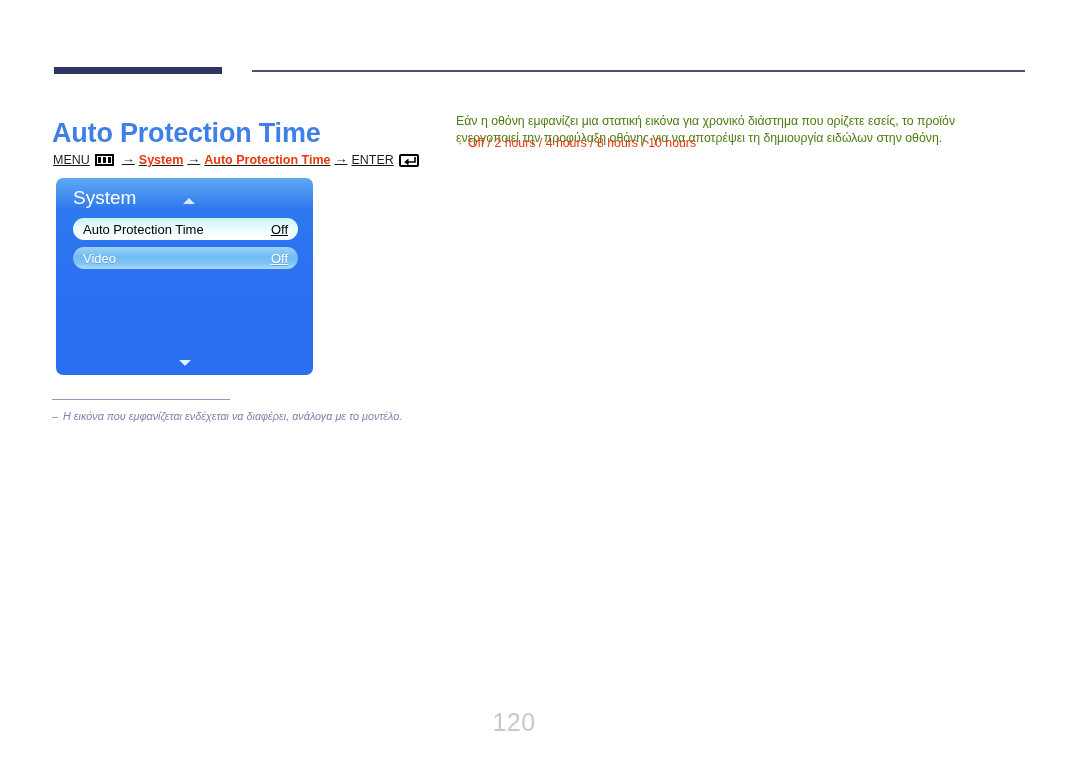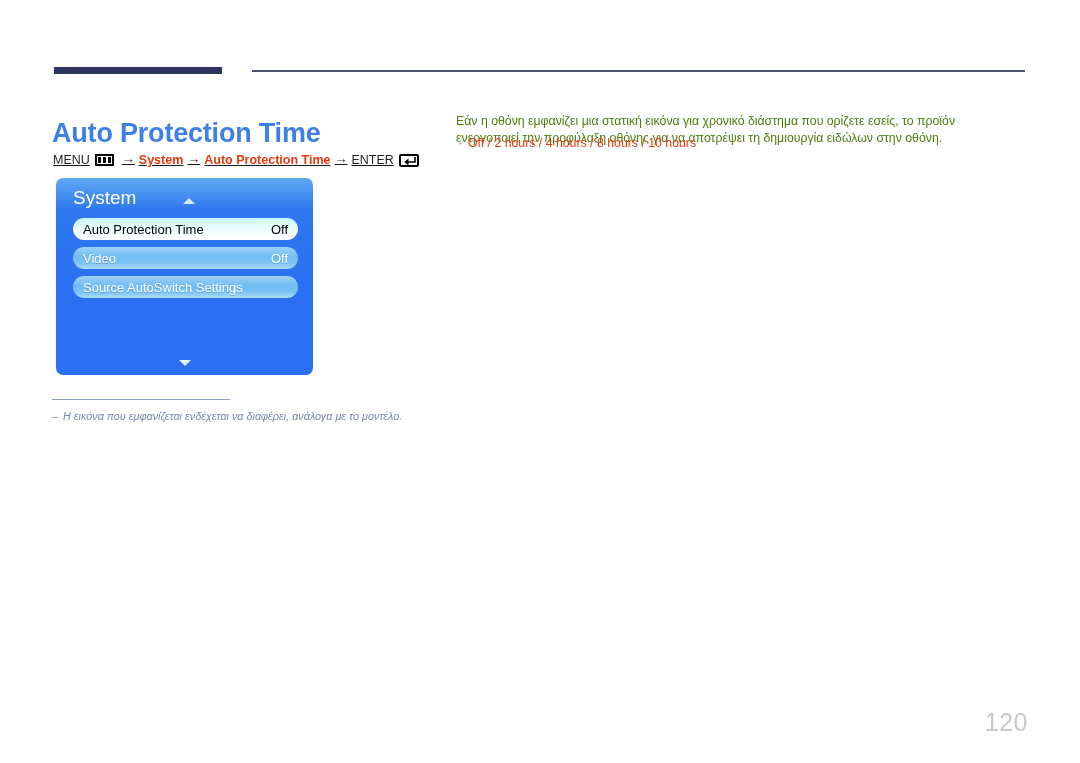--- a/index.html
+++ b/index.html
@@ -157,21 +157,21 @@
     color: #ffffff;
     background: linear-gradient(180deg, #9ed2f7 0%, #6fbcf3 45%, #7cc3f4 72%, #aadcf9 100%);
     text-shadow: 0 1px 0 rgba(40,100,170,0.35);
   }
   .osd-row.selected {
     background: linear-gradient(180deg, #c7f4f6 0%, #e6fbfb 40%, #f6feff 72%, #ffffff 100%);
     color: #000000;
     text-shadow: none;
   }
   .osd-row .row-label { white-space: nowrap; }
-  .osd-row .row-value { white-space: nowrap; }
+  .osd-row .row-value { white-space: nowrap; text-decoration: underline; }
 
   #osd-arrow-down {
     position: absolute;
     left: 50%;
     margin-left: -6px;
     bottom: 9px;
     width: 0; height: 0;
     border-left: 6px solid transparent;
     border-right: 6px solid transparent;
     border-top: 6px solid #e4f1fd;
@@ -227,21 +227,21 @@
     font-style: italic;
   }
   #footnote .dash { margin-right: 5px; }
 
   
   #page-number {
     position: absolute;
     left: 0;
     right: 52px;
     top: 707px;
-    text-align: right;
+    text-align: center;
     font-size: 25px;
     line-height: 30px;
     color: #c9c9c9;
     letter-spacing: 0.5px;
   }
 </style>
 </head>
 <body>
 
 <div id="header-bar-thick"></div>
@@ -277,24 +277,20 @@
   </div>
 
   <div class="osd-row selected">
     <span class="row-label">Auto Protection Time</span>
     <span class="row-value">Off</span>
   </div>
   <div class="osd-row">
     <span class="row-label">Video</span>
     <span class="row-value">Off</span>
   </div>
-  <div class="osd-row">
-    <span class="row-label">Source AutoSwitch Settings</span>
-    <span class="row-value"></span>
-  </div>
 
   <div id="osd-arrow-down"></div>
 </div>
 
 <p id="description">Εάν η οθόνη εμφανίζει μια στατική εικόνα για χρονικό διάστημα που ορίζετε εσείς, το προϊόν ενεργοποιεί την προφύλαξη οθόνης για να αποτρέψει τη δημιουργία ειδώλων στην οθόνη.</p>
 
 <div id="options-list">
   <span class="bullet-dot">·</span><span>Off / 2 hours / 4 hours / 8 hours / 10 hours</span>
 </div>
 

